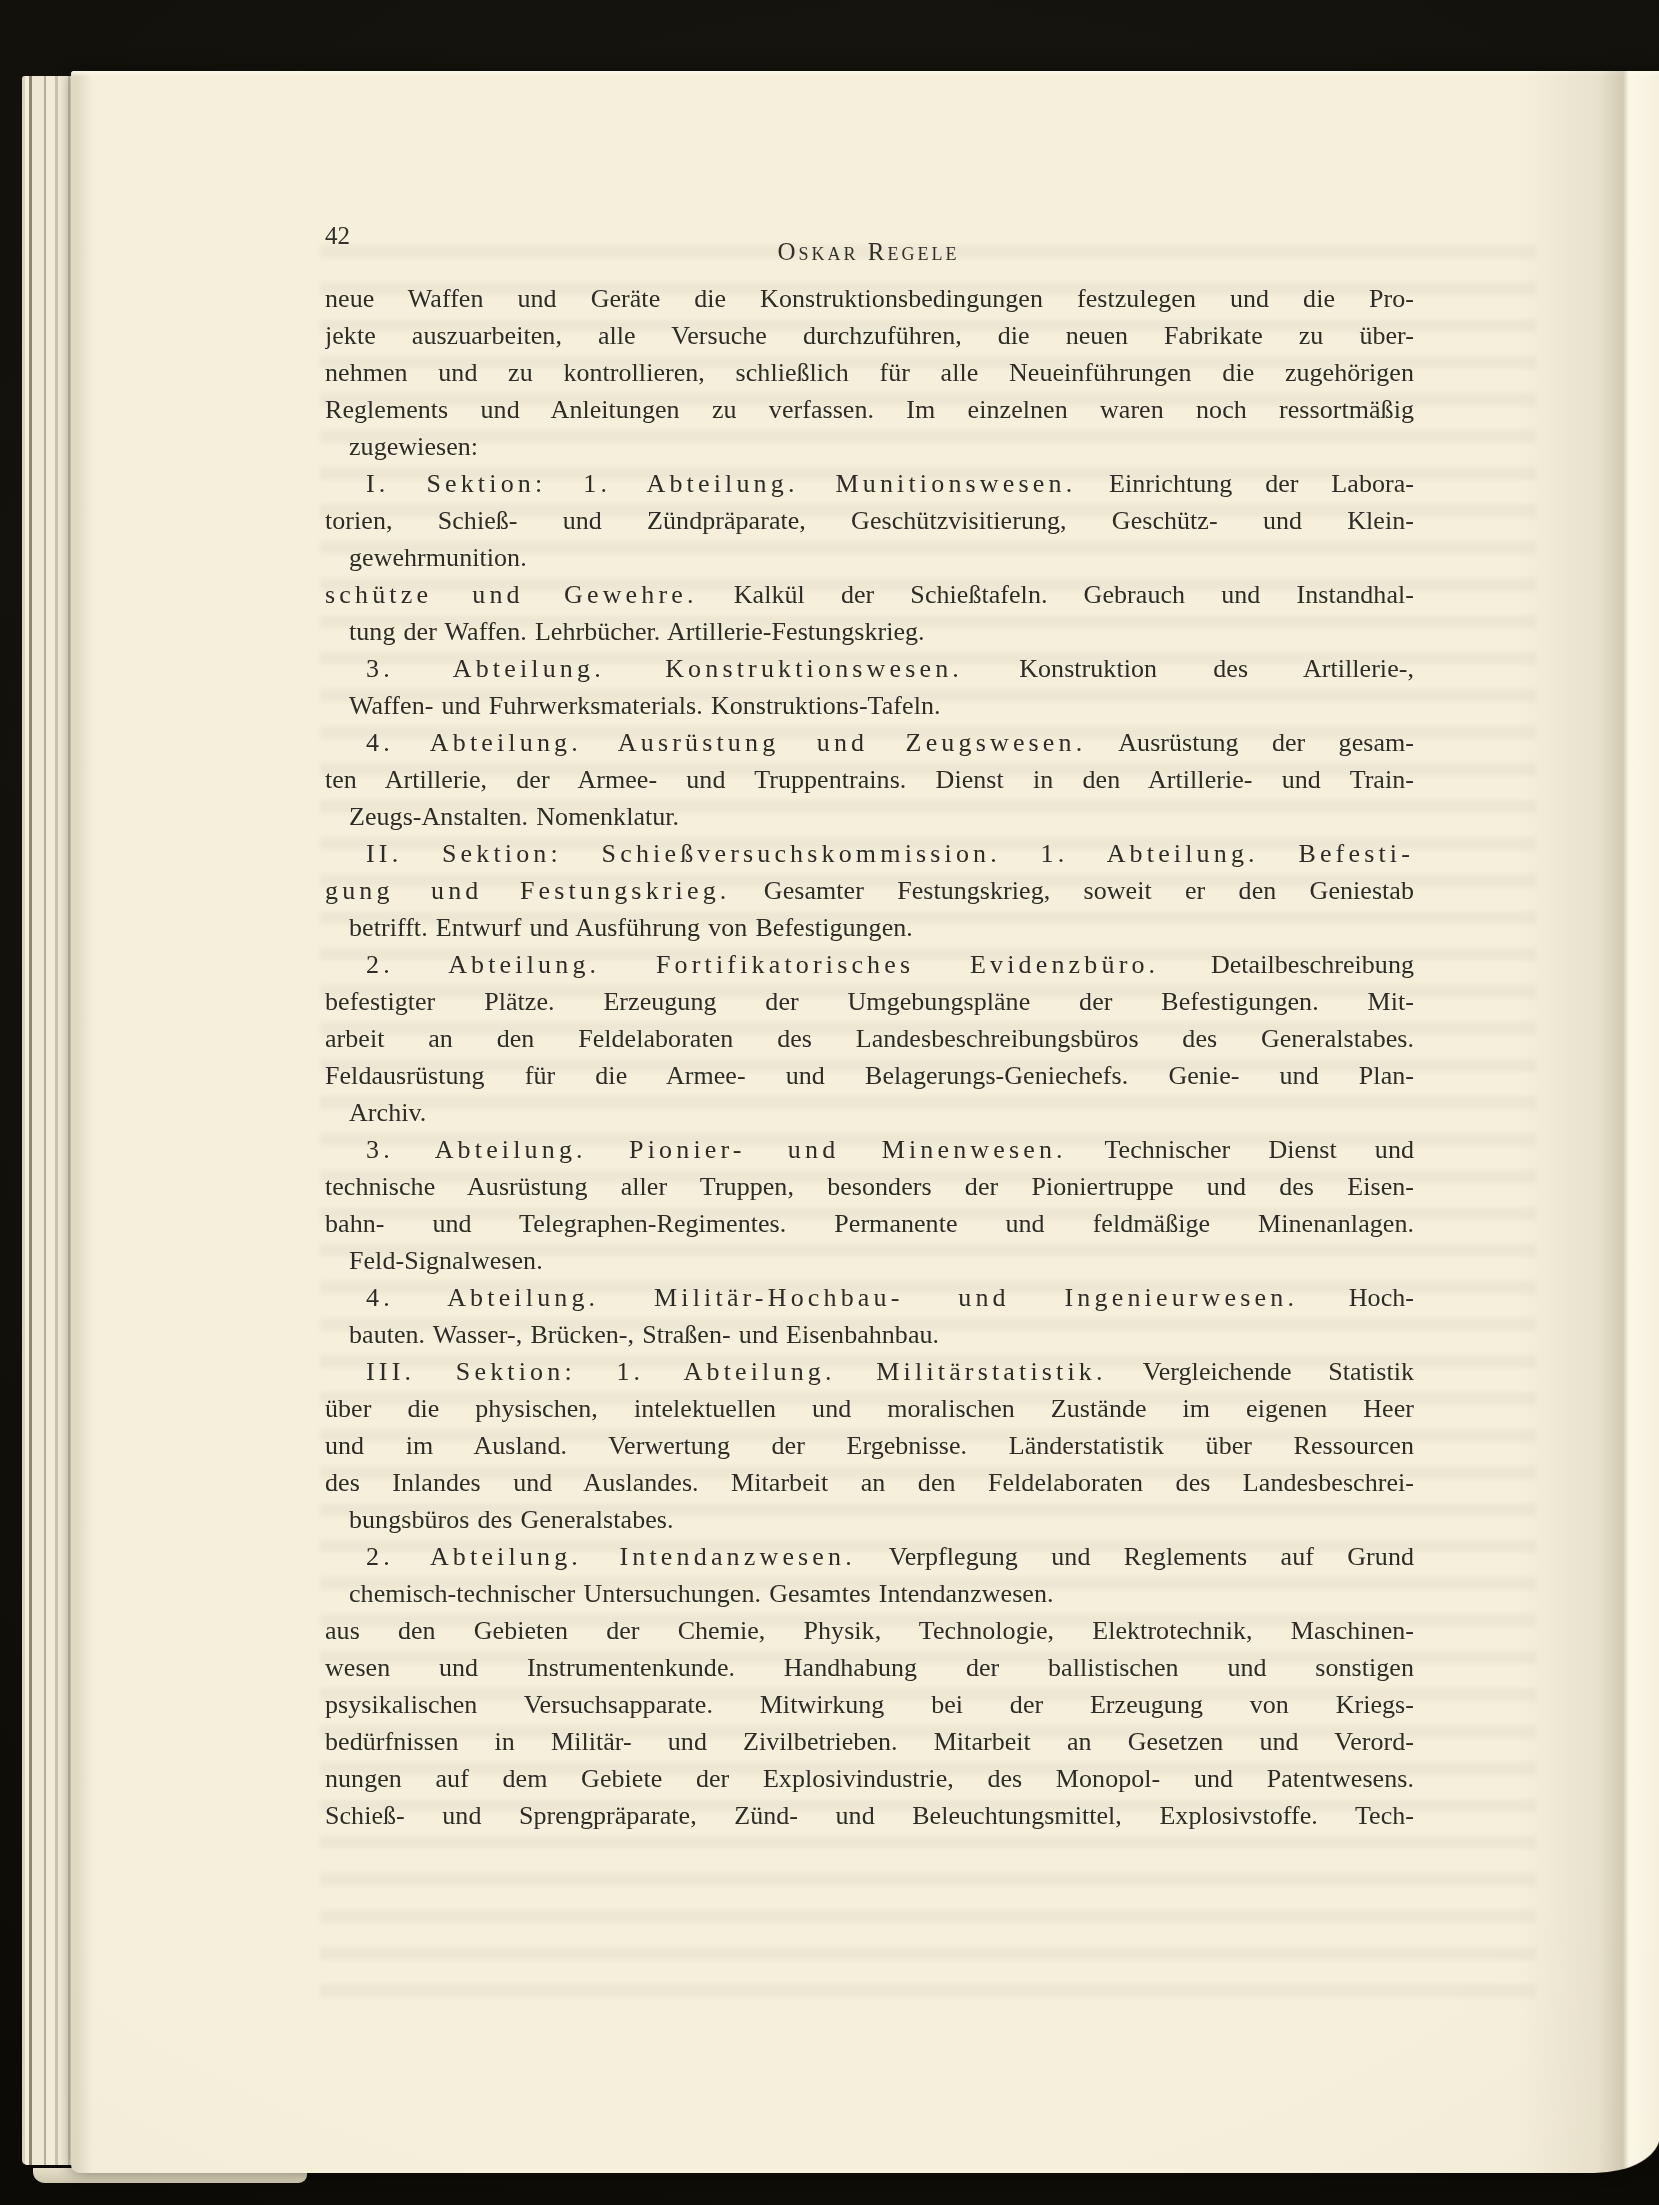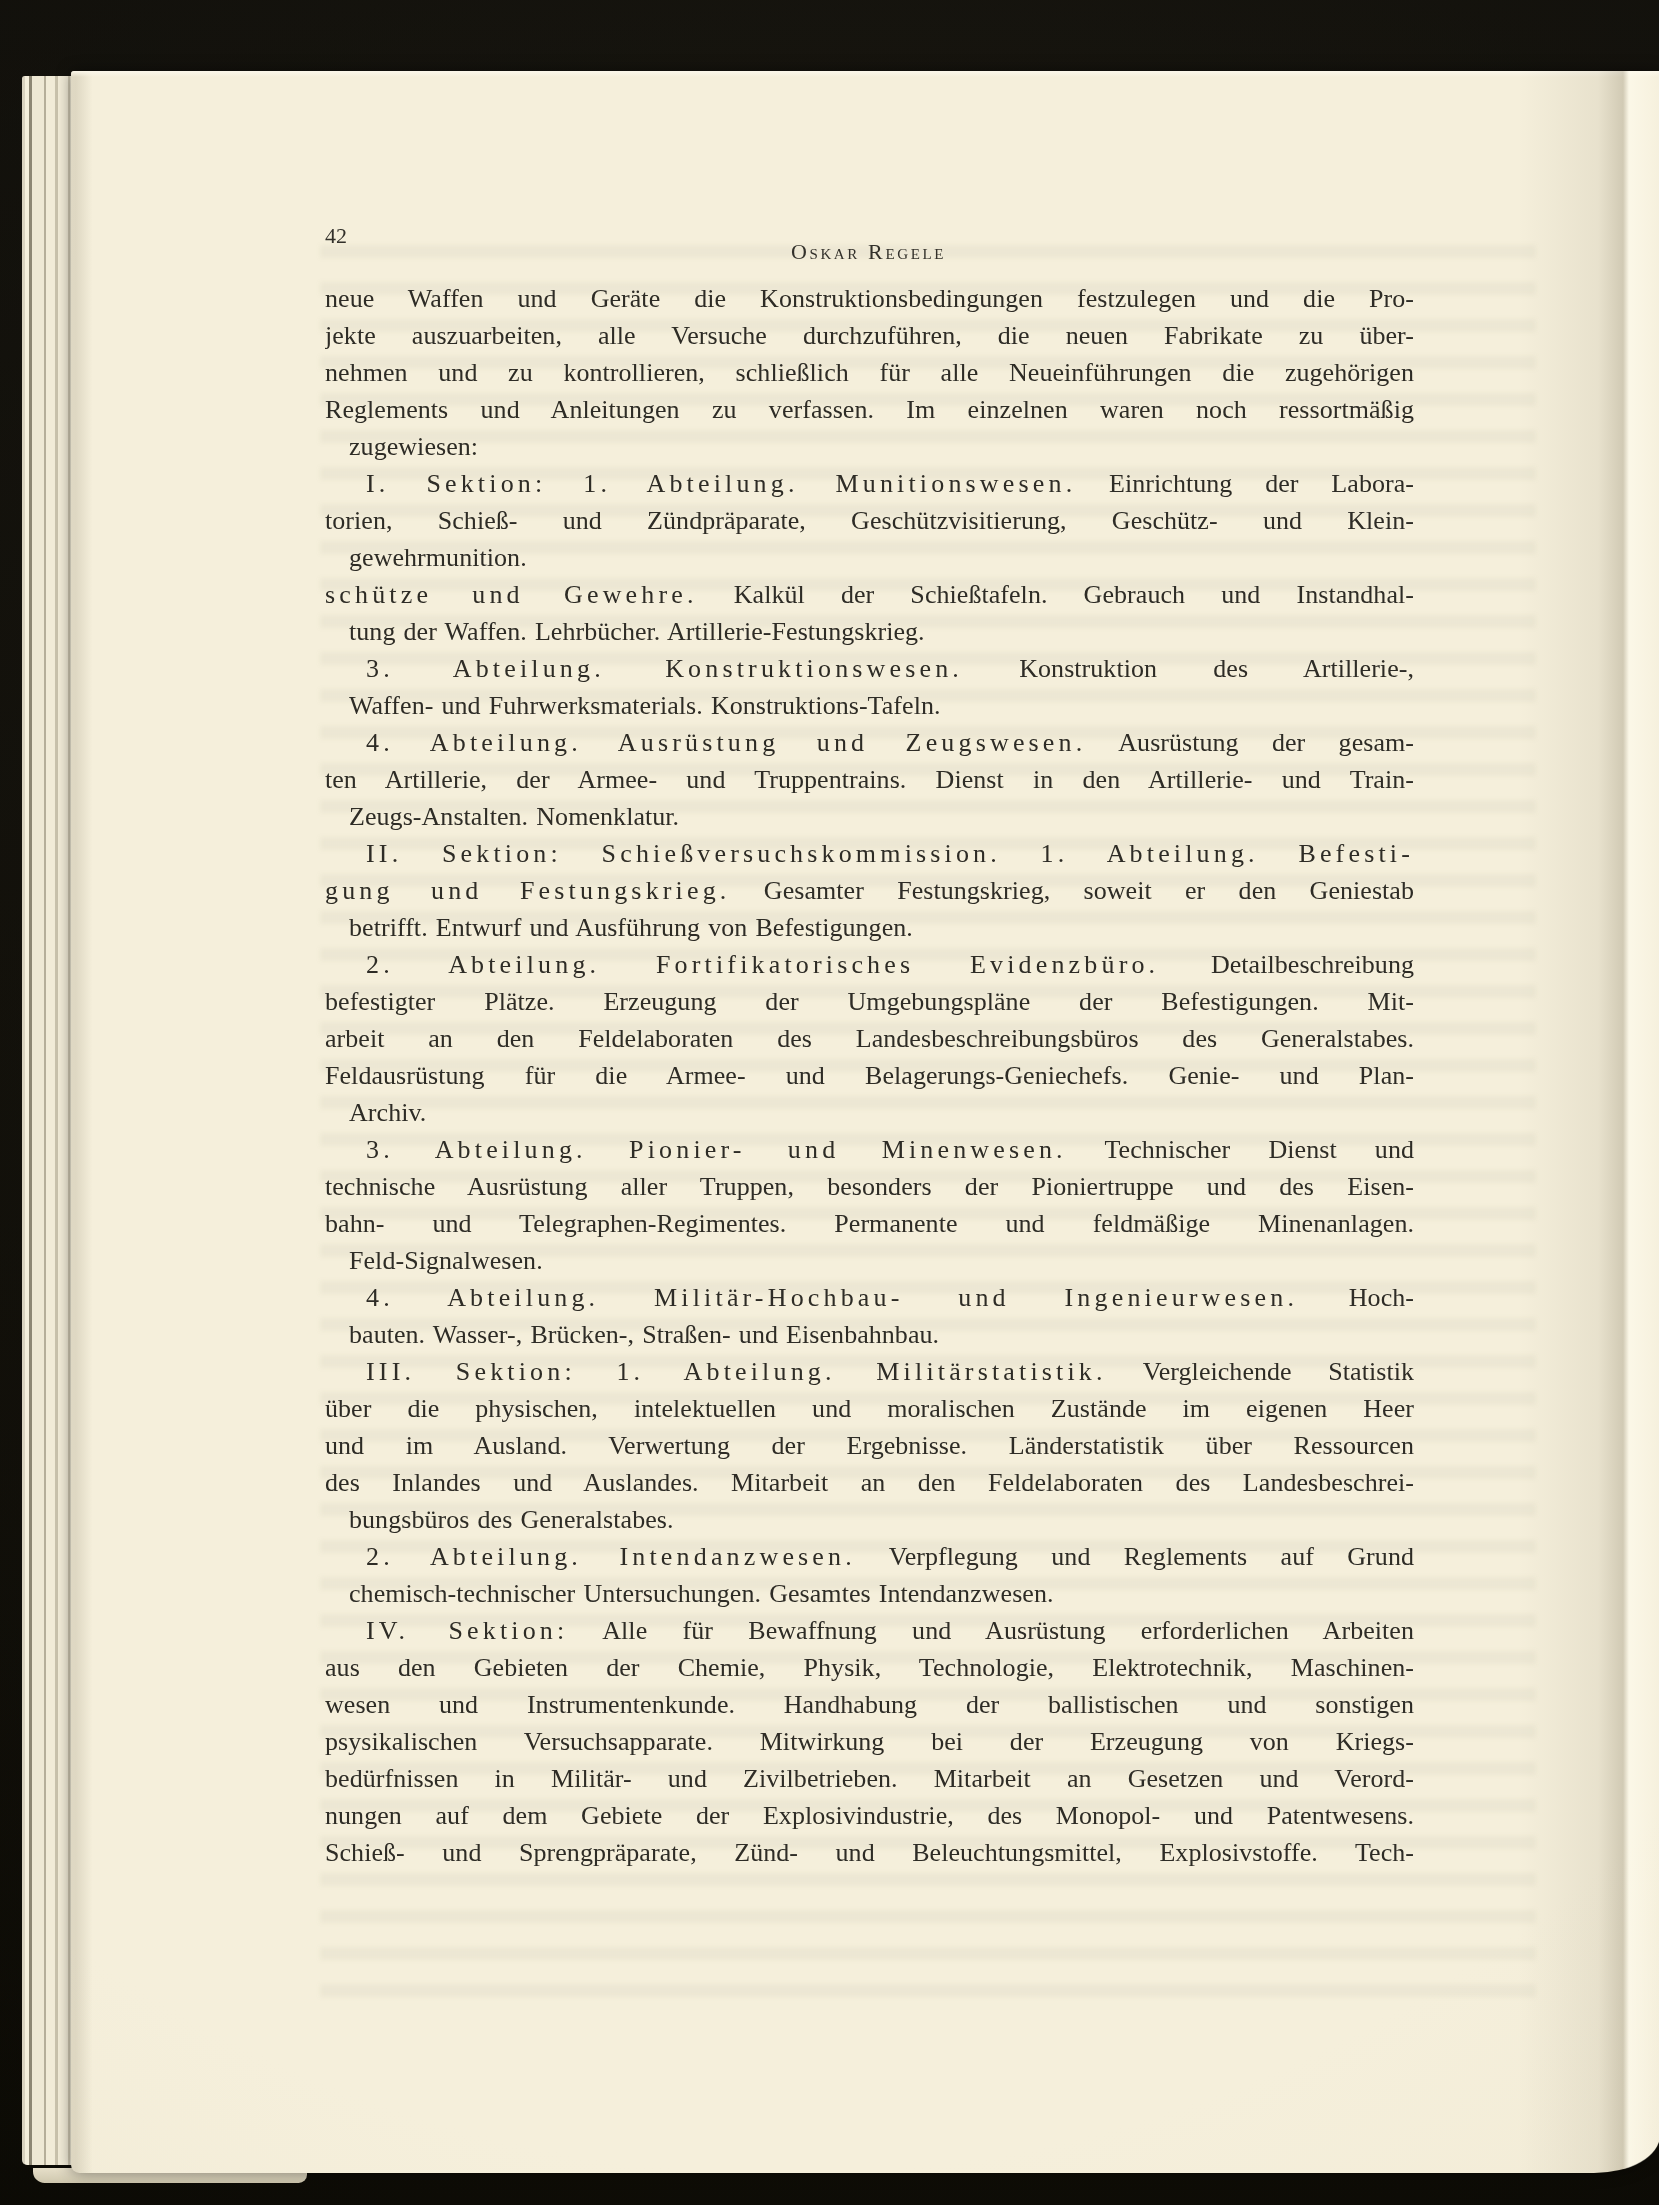--- a/index.html
+++ b/index.html
@@ -65,21 +65,21 @@
   .bleed{
     position:absolute;left:249px;top:174px;right:124px;height:1760px;
     background:repeating-linear-gradient(180deg,
       rgba(104,116,88,0.055) 0 13.3px, rgba(104,116,88,0) 13.3px 37px);
     filter:blur(2.5px);
     pointer-events:none;
   }
   
   .runhead{
     position:absolute;left:254px;top:148px;width:1087px;height:33px;
-    color:#32302a;font-size:22px;line-height:33px;
+    color:#32302a;font-size:25px;line-height:33px;
   }
   .pageno{position:absolute;left:0;top:0;}
   .runtitle{
     position:absolute;left:0;right:0;top:16px;text-align:center;
     font-variant:small-caps;letter-spacing:0.12em;
   } 
   .text-lines{
     position:absolute;left:254px;top:209px;width:1089px;
     color:#2e2c26;font-size:26px;
   }
@@ -164,21 +164,20 @@
         <div class="line"><span class="norm">über die physischen, intelektuellen und moralischen Zustände im eigenen Heer</span></div>
         <div class="line"><span class="norm">und im Ausland. Verwertung der Ergebnisse. Länderstatistik über Ressourcen</span></div>
         <div class="line"><span class="norm">des Inlandes und Auslandes. Mitarbeit an den Feldelaboraten des Landesbeschrei-</span></div>
         <div class="line last"><span class="norm">bungsbüros des Generalstabes.</span></div>
       </div>
       <div class="para">
         <div class="line first"><span class="sperr">2. Abteilung. Intendanzwesen.</span><span class="norm"> Verpflegung und Reglements auf Grund</span></div>
         <div class="line last"><span class="norm">chemisch-technischer Untersuchungen. Gesamtes Intendanzwesen.</span></div>
       </div>
       <div class="para">
-        <div class="line first"><span class="sperr">IV. Sektion:</span><span class="norm"> Alle für Bewaffnung und Ausrüstung erforderlichen Arbeiten</span></div>
         <div class="line"><span class="norm">aus den Gebieten der Chemie, Physik, Technologie, Elektrotechnik, Maschinen-</span></div>
         <div class="line"><span class="norm">wesen und Instrumentenkunde. Handhabung der ballistischen und sonstigen</span></div>
         <div class="line"><span class="norm">psysikalischen Versuchsapparate. Mitwirkung bei der Erzeugung von Kriegs-</span></div>
         <div class="line"><span class="norm">bedürfnissen in Militär- und Zivilbetrieben. Mitarbeit an Gesetzen und Verord-</span></div>
         <div class="line"><span class="norm">nungen auf dem Gebiete der Explosivindustrie, des Monopol- und Patentwesens.</span></div>
         <div class="line"><span class="norm">Schieß- und Sprengpräparate, Zünd- und Beleuchtungsmittel, Explosivstoffe. Tech-</span></div>
       </div>
     </div>
 </div>
 

